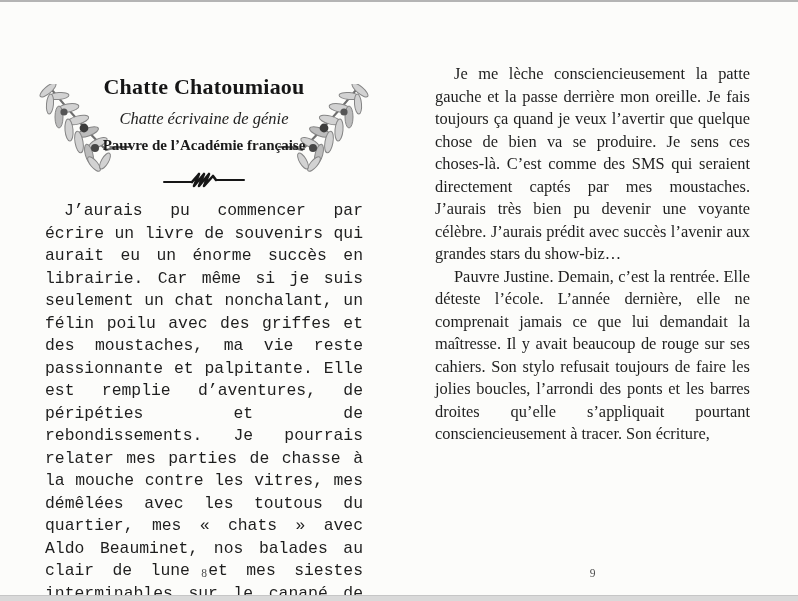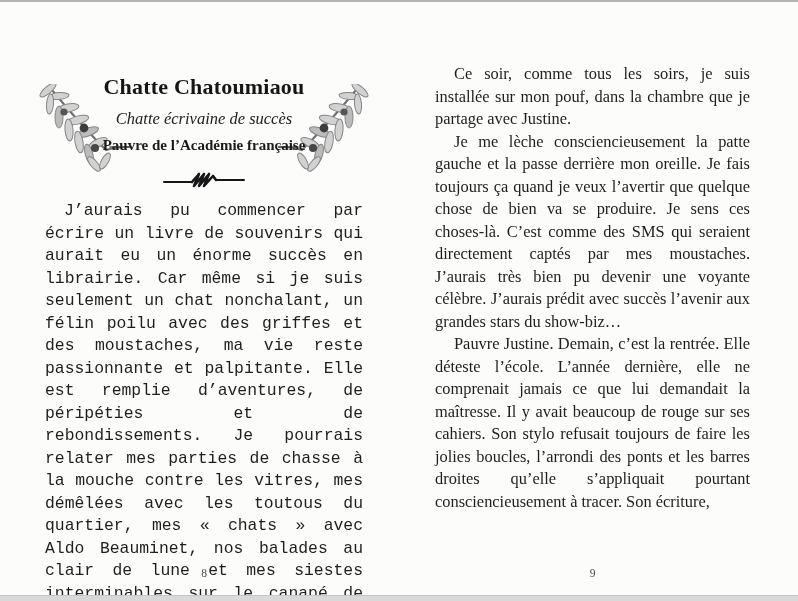--- a/index.html
+++ b/index.html
@@ -119,42 +119,41 @@
           </g>
           <g>
             <circle cx="32" cy="28" r="3.6" fill="#565656"></circle>
             <circle cx="52" cy="44" r="4.4" fill="#3d3d3d"></circle>
             <circle cx="63" cy="64" r="4" fill="#474747"></circle>
           </g>
         </svg>
       </span>
 
       <h1 class="author-name">Chatte Chatoumiaou</h1>
-      <div class="author-subtitle">Chatte écrivaine de succès</div>
+      <div class="author-subtitle">Chatte écrivaine de génie</div>
       <div class="author-affiliation">Pauvre de l’Académie française</div>
 
       <div class="divider-wrap">
         <svg width="84" height="22" viewBox="0 0 84 22" xmlns="http://www.w3.org/2000/svg">
           <path d="M2,12 H30" fill="none" stroke="#161616" stroke-width="2" stroke-linecap="round"></path>
           <path d="M30,12 L37,4 L32,16 L42,4 L37,16 L47,4 L42,16 L51,6 L54,10" fill="none" stroke="#161616" stroke-width="2.6" stroke-linejoin="round" stroke-linecap="round"></path>
           <path d="M54,10 H82" fill="none" stroke="#161616" stroke-width="2" stroke-linecap="round"></path>
         </svg>
       </div>
     </div>
 
     <div class="body-text body-left">
         <p class="para">J’aurais pu commencer par écrire un livre de souvenirs qui aurait eu un énorme succès en librairie. Car même si je suis seulement un chat nonchalant, un félin poilu avec des griffes et des moustaches, ma vie reste passionnante et palpitante. Elle est remplie d’aventures, de péripéties et de rebondissements. Je pourrais relater mes parties de chasse à la mouche contre les vitres, mes démêlées avec les toutous du quartier, mes « chats » avec Aldo Beauminet, nos balades au clair de lune et mes siestes interminables sur le canapé de la maison. Mais surtout, je pourrais raconter mes longues soirées de confidences avec Justine, ma petite maîtresse adorée…</p>
       </div>
 
     <div class="page-number">8</div>
   </div>
 
   <div class="page page-right">
     <div class="body-text body-right">
-        <p class="para">Ce soir, comme tous les soirs, je suis installée sur mon pouf, dans la chambre que je partage avec Justine.</p>
         <p class="para">Je me lèche consciencieusement la patte gauche et la passe derrière mon oreille. Je fais toujours ça quand je veux l’avertir que quelque chose de bien va se produire. Je sens ces choses-là. C’est comme des SMS qui seraient directement captés par mes moustaches. J’aurais très bien pu devenir une voyante célèbre. J’aurais prédit avec succès l’avenir aux grandes stars du show-biz…</p>
         <p class="para">Pauvre Justine. Demain, c’est la rentrée. Elle déteste l’école. L’année dernière, elle ne comprenait jamais ce que lui demandait la maîtresse. Il y avait beaucoup de rouge sur ses cahiers. Son stylo refusait toujours de faire les jolies boucles, l’arrondi des ponts et les barres droites qu’elle s’appliquait pourtant consciencieusement à tracer. Son écriture,</p>
       </div>
     <div class="page-number">9</div>
   </div>
 
   <div class="bottom-strip"></div>
 </div>
 
 </body></html>

